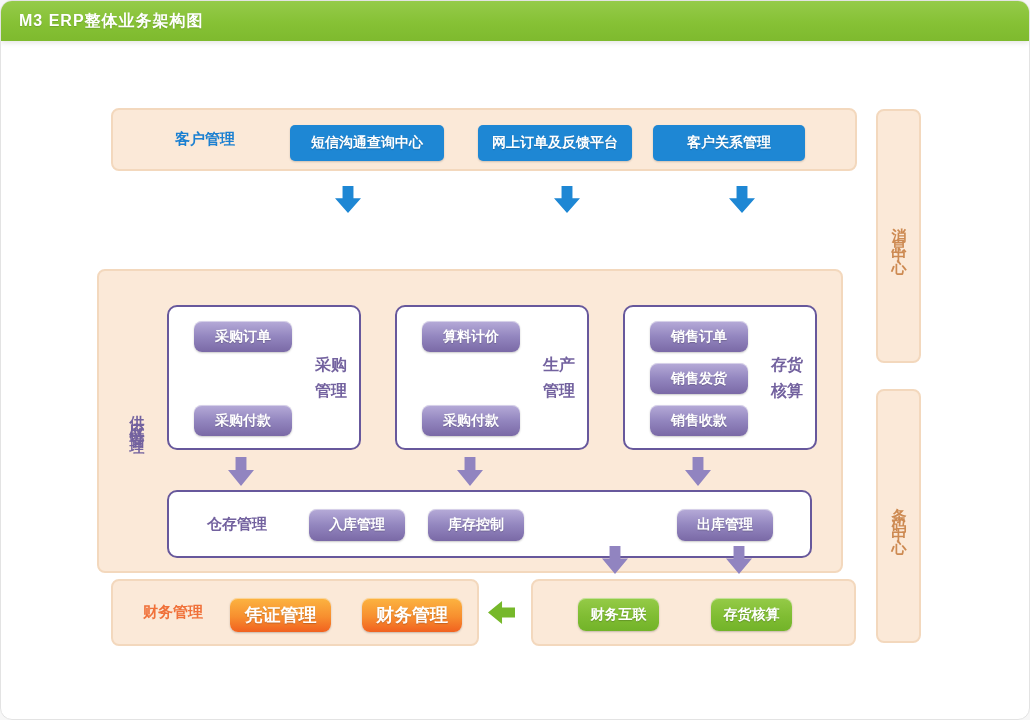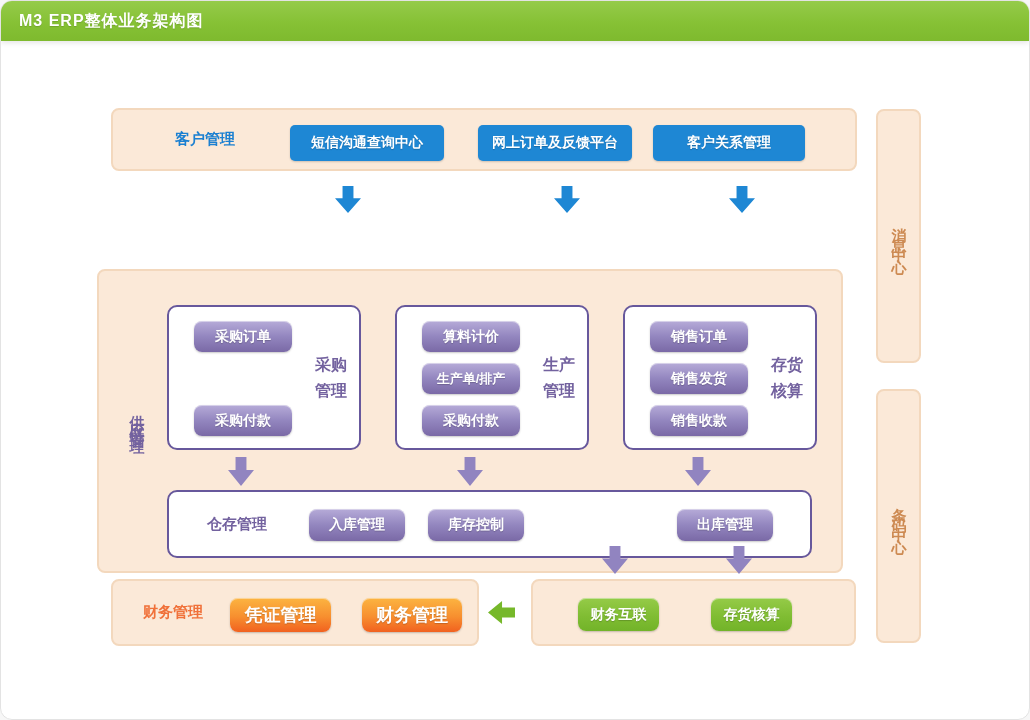--- a/index.html
+++ b/index.html
@@ -75,21 +75,20 @@
       <span class="vtext" style="left:28px;top:132px;font-size:15px;letter-spacing:6px;">供应链管理</span>
 
       <div class="whitebox" style="left:68px;top:34px;width:194px;height:145px;">
         <div class="btn btn-purple" style="left:25px;top:14px;width:98px;height:31px;">采购订单</div>
         <div class="btn btn-purple" style="left:25px;top:98px;width:98px;height:31px;">采购付款</div>
         <span class="grouplabel">采购管理</span>
       </div>
 
       <div class="whitebox" style="left:296px;top:34px;width:194px;height:145px;">
         <div class="btn btn-purple" style="left:25px;top:14px;width:98px;height:31px;">算料计价</div>
-        <div class="btn btn-purple" style="left:25px;top:56px;width:98px;height:31px;font-size:13px;">生产单/排产</div>
         <div class="btn btn-purple" style="left:25px;top:98px;width:98px;height:31px;">采购付款</div>
         <span class="grouplabel">生产管理</span>
       </div>
 
       <div class="whitebox" style="left:524px;top:34px;width:194px;height:145px;">
         <div class="btn btn-purple" style="left:25px;top:14px;width:98px;height:31px;">销售订单</div>
         <div class="btn btn-purple" style="left:25px;top:98px;width:98px;height:31px;">销售收款</div>
         <div class="btn btn-purple" style="left:25px;top:56px;width:98px;height:31px;">销售发货</div>
         <span class="grouplabel">存货核算</span>
       </div>

